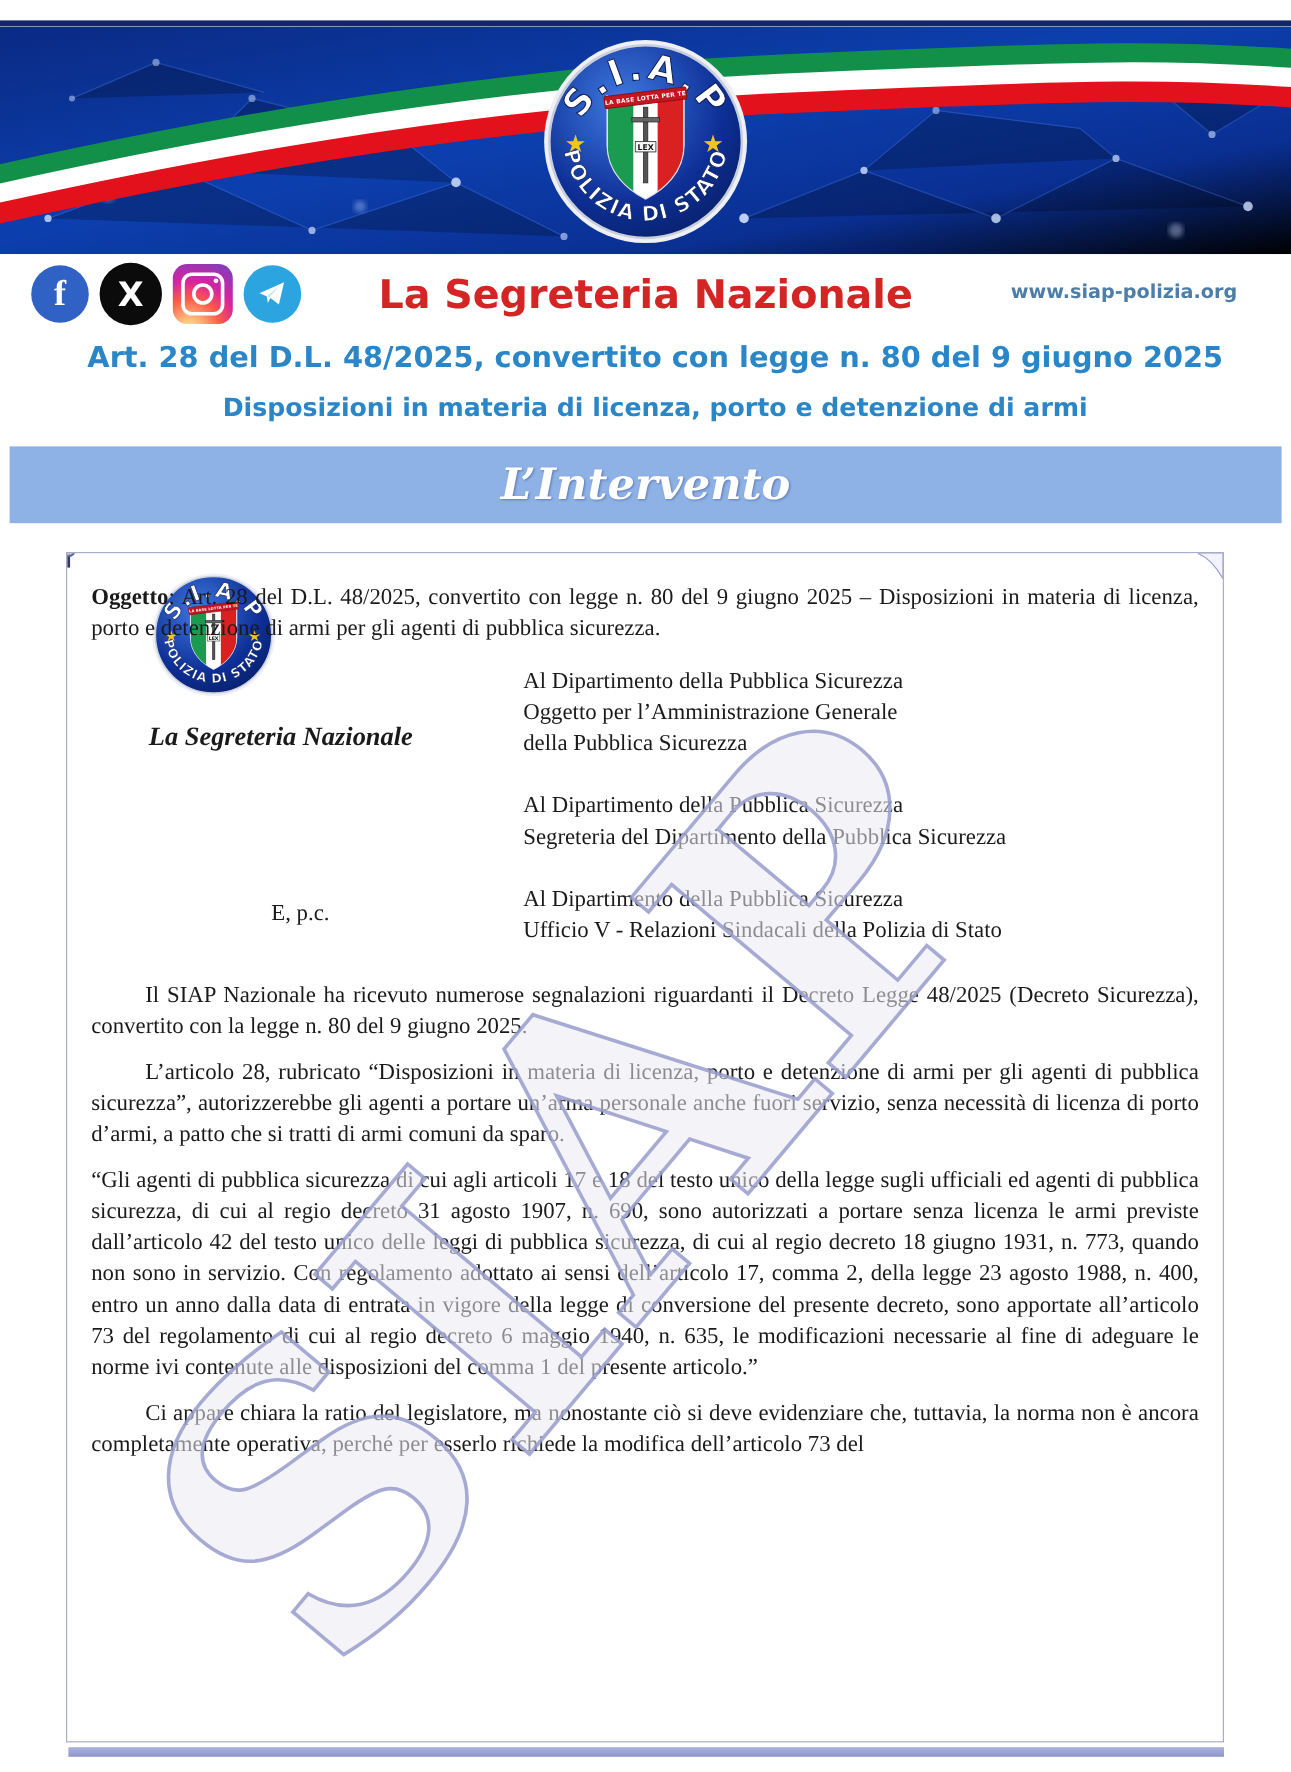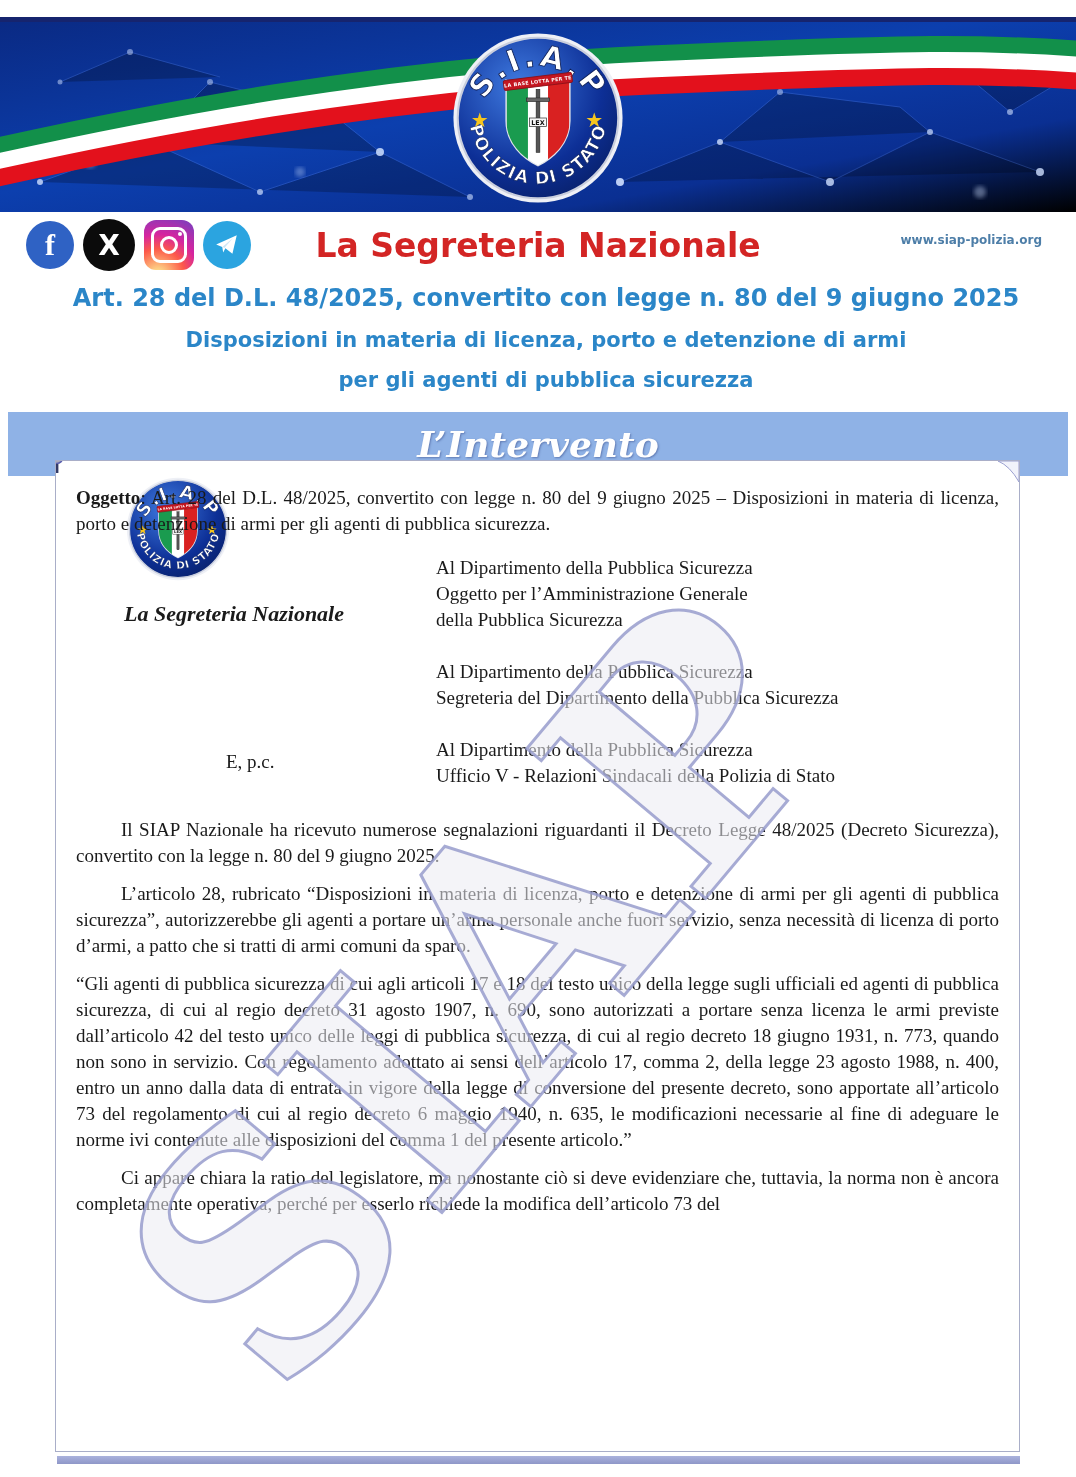--- a/index.html
+++ b/index.html
@@ -19,21 +19,21 @@
   .sicon{width:48px;height:48px;border-radius:50%;display:flex;align-items:center;justify-content:center;color:#fff;font-family:"DejaVu Sans",sans-serif;font-weight:bold;}
   .sicon.fb{background:#2f62c4;font-size:30px;font-family:"Liberation Serif",serif;}
   .sicon.xx{background:#0b0b0b;width:52px;height:52px;font-size:28px;}
   .sicon.ig{border-radius:12px;width:50px;height:50px;background:radial-gradient(circle at 28% 110%,#fdf497 0%,#fd5949 40%,#d6249f 62%,#8a3ab9 90%);}
   .ig-cam{width:30px;height:30px;border:3px solid #fff;border-radius:9px;position:relative;}
   .ig-cam::before{content:"";position:absolute;left:6px;top:6px;width:12px;height:12px;border:3px solid #fff;border-radius:50%;}
   .ig-cam::after{content:"";position:absolute;right:2px;top:2px;width:4px;height:4px;background:#fff;border-radius:50%;}
   .sicon.tg{background:#2ba4e0;}
   .band-title,.headline{font-family:"DejaVu Sans",sans-serif;}
   .social-title{position:absolute;left:0;right:0;top:14px;text-align:center;font-family:"DejaVu Sans",sans-serif;font-weight:bold;font-size:33px;color:#d32524;}
-  .website{position:absolute;right:34px;top:21px;font-family:"DejaVu Sans",sans-serif;font-weight:bold;font-size:12px;color:#4d7ea8;}
+  .website{position:absolute;right:45px;top:21px;font-family:"DejaVu Sans",sans-serif;font-weight:bold;font-size:16px;color:#4d7ea8;}
   
   .headline{color:#2b86c8;text-align:center;font-weight:bold;padding-left:16px;}
   .headline.h1{font-size:24px;margin-top:6px;}
   .headline.h2{font-size:21px;line-height:40px;margin-top:8px;}
   
   .band{margin:12px 8px 0 8px;height:64px;background:#8fb2e6;display:flex;align-items:center;justify-content:center;}
   .band-title{font-family:"DejaVu Serif",serif;font-style:italic;font-weight:bold;font-size:36px;color:#ffffff;text-shadow:1px 1px 2px rgba(60,80,140,.55);}
   
   .letter{position:absolute;left:55px;top:460px;width:965px;height:992px;background:#ffffff;
           border:1px solid #a9aec8;box-sizing:border-box;padding:16px 20px 0 20px;overflow:hidden;}
@@ -178,21 +178,20 @@
         </svg>
     </div>
   </div>
   <div class="social-title">La Segreteria Nazionale</div>
   <div class="website">www.siap-polizia.org</div>
 </div>
 
 <div class="headline h1">Art. 28 del D.L. 48/2025, convertito con legge n. 80 del 9 giugno 2025</div>
 <div class="headline h2">
   <div>Disposizioni in materia di licenza, porto e detenzione di armi</div>
-  <div>per gli agenti di pubblica sicurezza</div>
 </div>
 
 <div class="band">
   <span class="band-title">L’Intervento</span>
 </div>
 
 <div class="letter">
 
   <svg class="pin" width="20" height="26" viewBox="0 0 20 26">
     <circle cx="10" cy="7" r="5.5" fill="#aab" stroke="#5a5fae" stroke-width="1.5"></circle>

